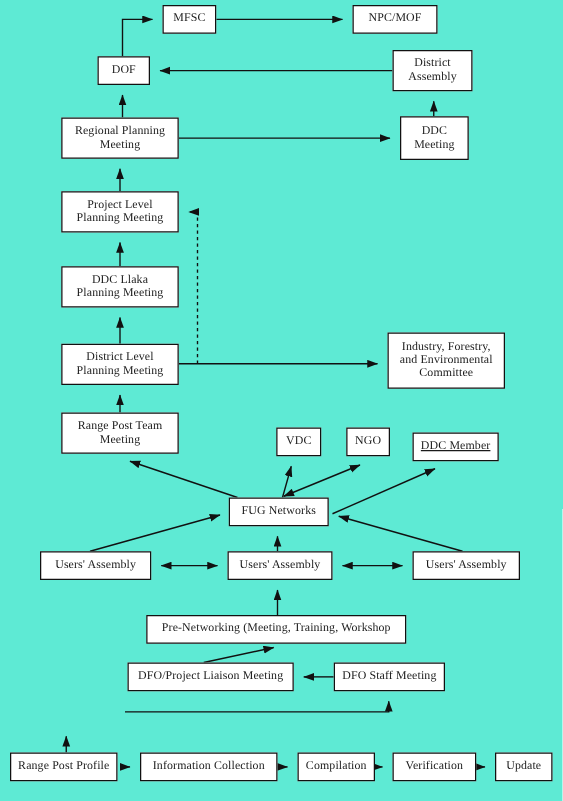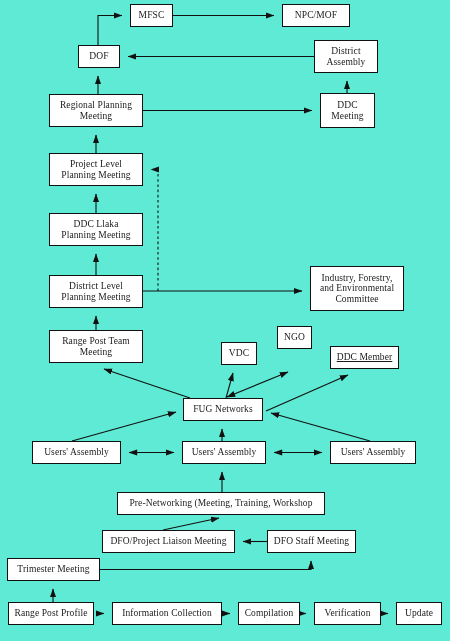--- a/index.html
+++ b/index.html
@@ -117,29 +117,28 @@
   <div class="node" style="left: 49px; top: 213px; width: 94px; height: 33px; white-space: pre-line;">DDC Llaka
 Planning Meeting</div>
   <div class="node" style="left: 49px; top: 275px; width: 94px; height: 33px; white-space: pre-line;">District Level
 Planning Meeting</div>
   <div class="node" style="left: 310px; top: 266px; width: 94px; height: 45px; white-space: pre-line;">Industry, Forestry,
 and Environmental
 Committee</div>
   <div class="node" style="left: 49px; top: 330px; width: 94px; height: 33px; white-space: pre-line;">Range Post Team
 Meeting</div>
   <div class="node" style="left: 221px; top: 342px; width: 36px; height: 23px;">VDC</div>
-  <div class="node" style="left: 277px; top: 326px; width: 35px; height: 23px;">NGO</div>
+  <div class="node" style="left: 277px; top: 342px; width: 35px; height: 23px;">NGO</div>
   <div class="node" style="left: 330px; top: 346px; width: 69px; height: 23px; text-decoration: underline;">DDC Member</div>
   <div class="node" style="left: 183px; top: 398px; width: 80px; height: 23px;">FUG Networks</div>
   <div class="node" style="left: 32px; top: 441px; width: 89px; height: 23px;">Users' Assembly</div>
   <div class="node" style="left: 182px; top: 441px; width: 84px; height: 23px;">Users' Assembly</div>
   <div class="node" style="left: 330px; top: 441px; width: 86px; height: 23px;">Users' Assembly</div>
   <div class="node" style="left: 117px; top: 492px; width: 208px; height: 23px;">Pre-Networking (Meeting, Training, Workshop</div>
   <div class="node" style="left: 102px; top: 530px; width: 133px; height: 23px;">DFO/Project Liaison Meeting</div>
   <div class="node" style="left: 267px; top: 530px; width: 89px; height: 23px;">DFO Staff Meeting</div>
-  <div class="node" style="left: 7px; top: 558px; width: 93px; height: 23px;">Trimester Meeting</div>
   <div class="node" style="left: 8px; top: 602px; width: 86px; height: 23px;">Range Post Profile</div>
   <div class="node" style="left: 112px; top: 602px; width: 110px; height: 23px;">Information Collection</div>
   <div class="node" style="left: 238px; top: 602px; width: 62px; height: 23px;">Compilation</div>
   <div class="node" style="left: 314px; top: 602px; width: 67px; height: 23px;">Verification</div>
   <div class="node" style="left: 396px; top: 602px; width: 46px; height: 23px;">Update</div>
 
 </div>
 
 </body></html>

